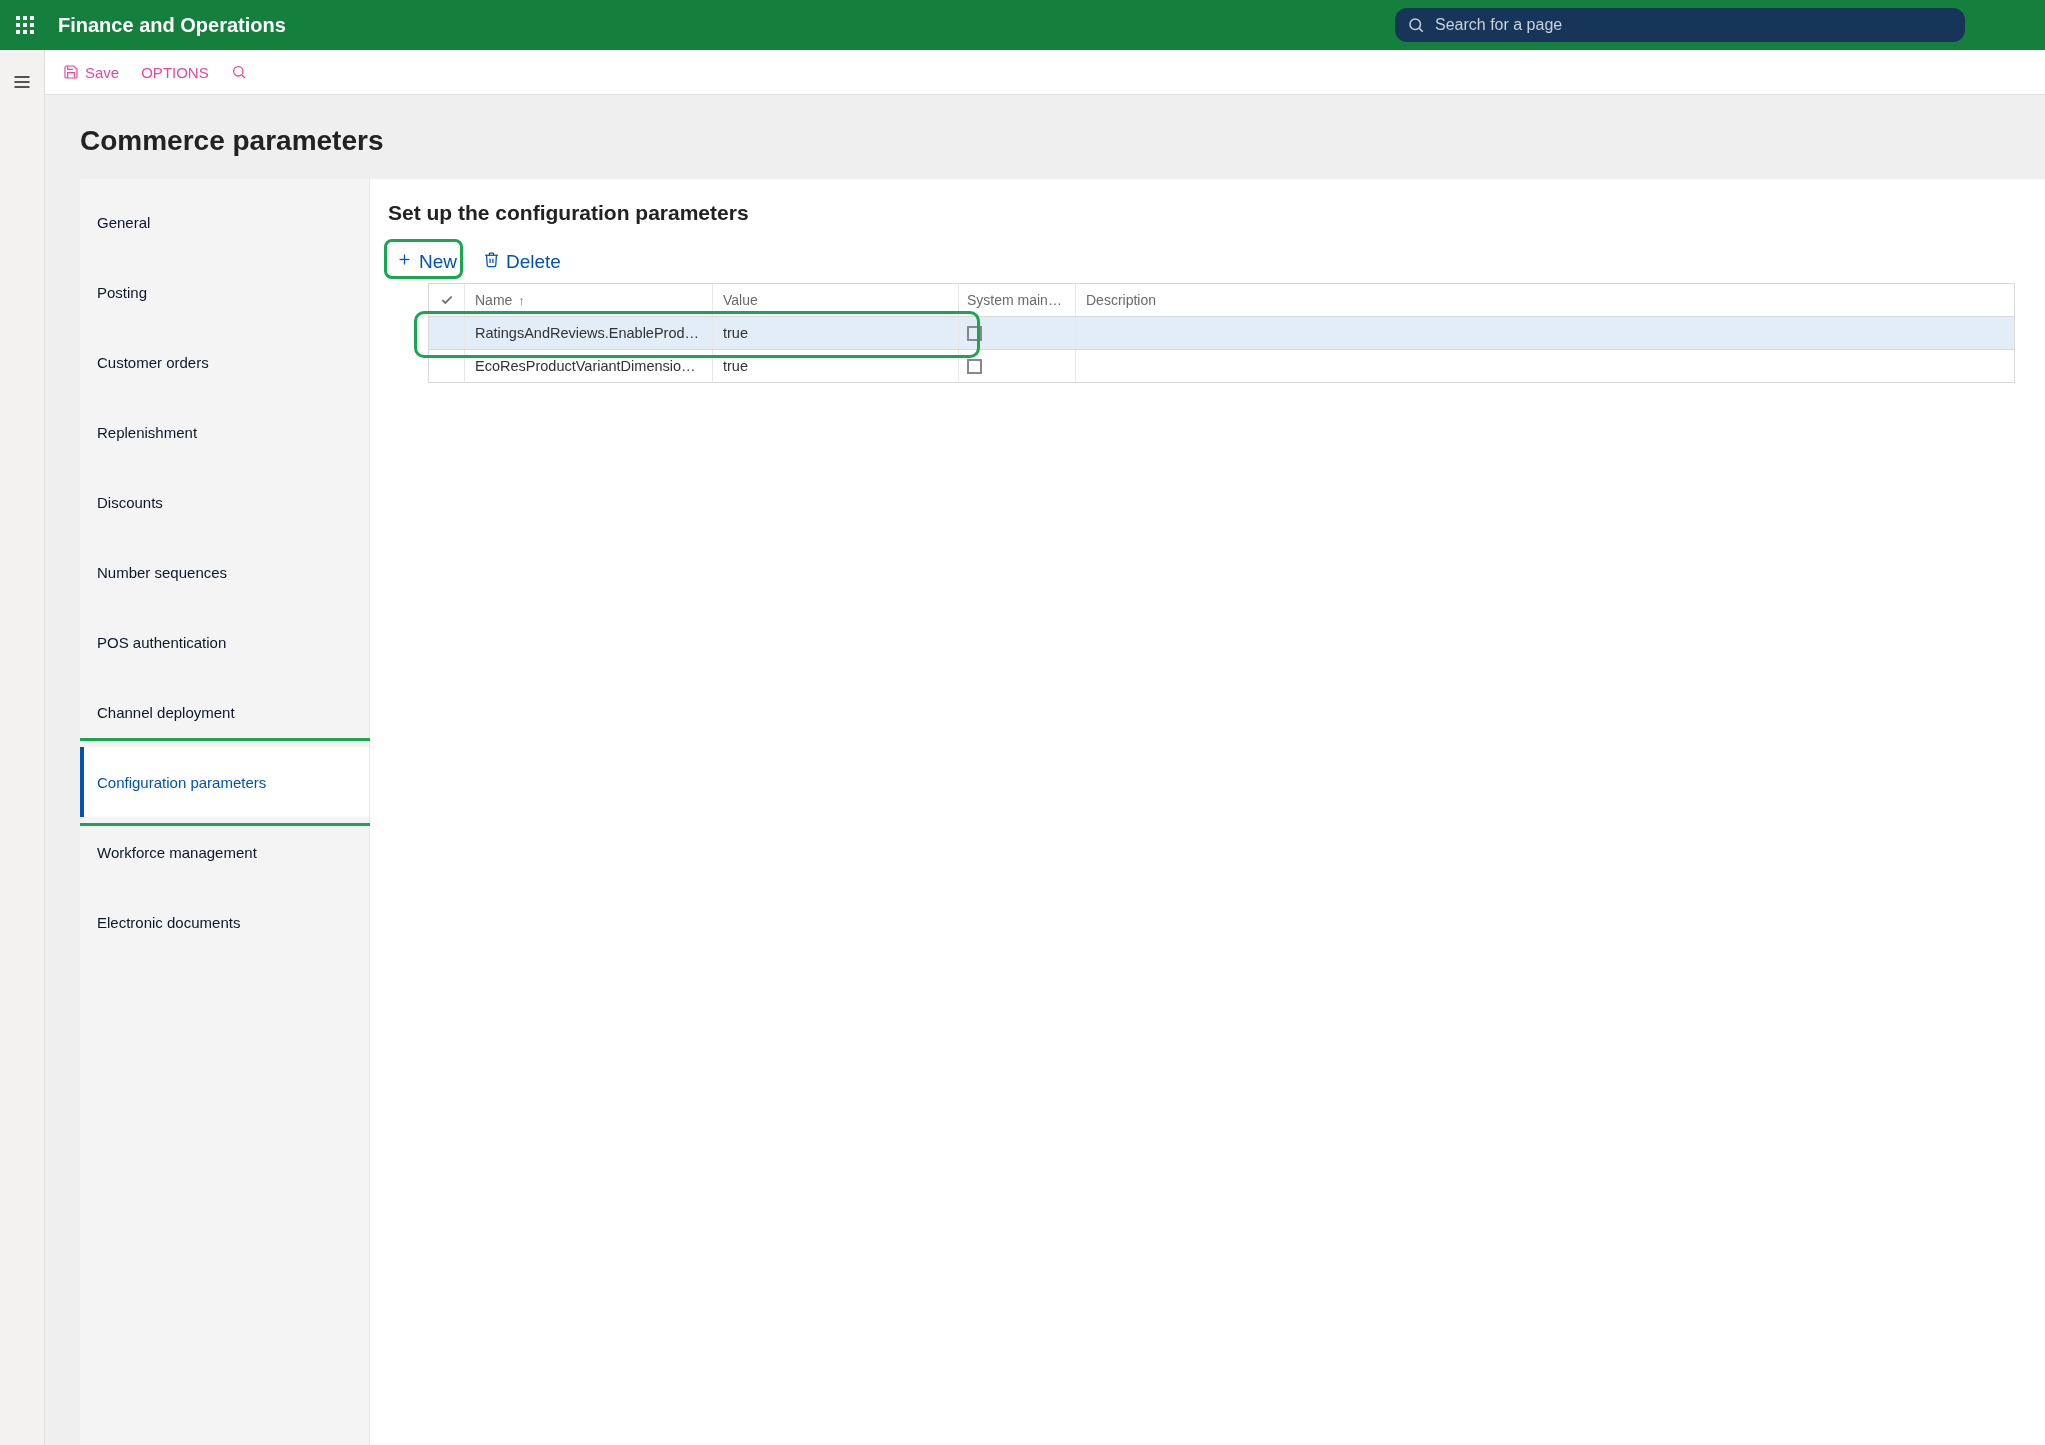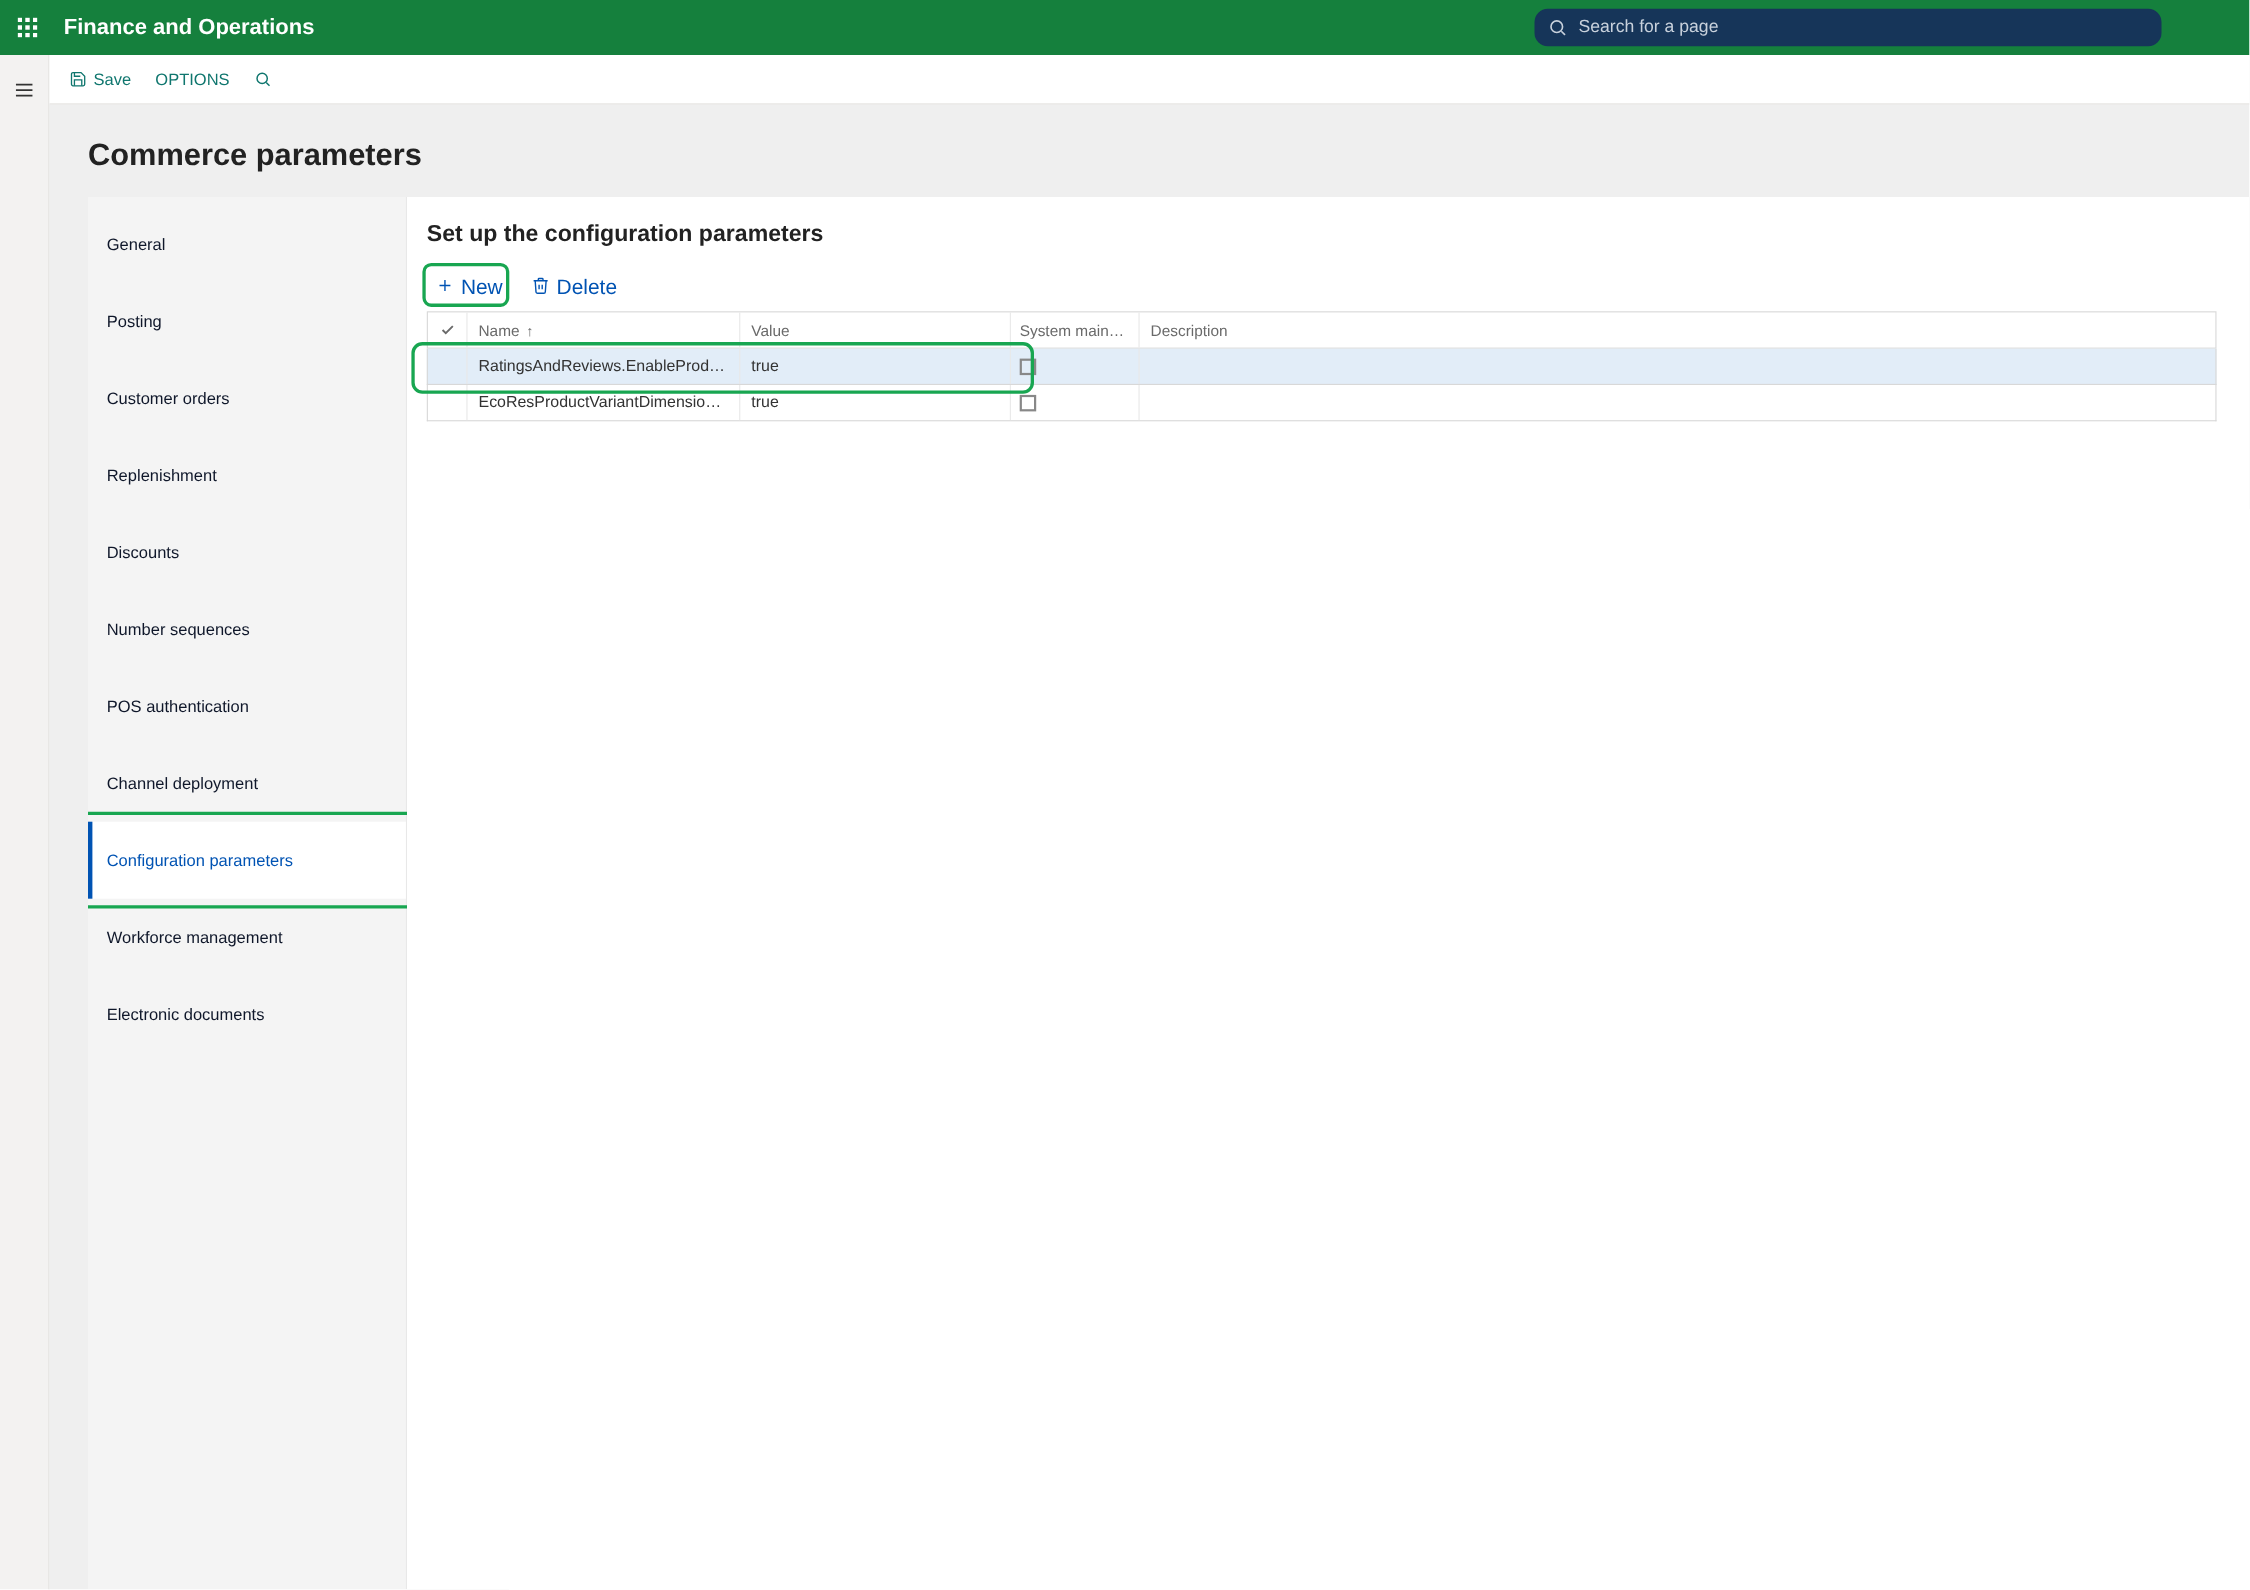--- a/index.html
+++ b/index.html
@@ -60,21 +60,21 @@
   .actionbar {
     height:45px;
     background:#fff;
     border-bottom:1px solid #e1dfdd;
     display:flex; align-items:center;
     padding-left:18px;
     gap:22px;
   }
   .action-btn {
     display:flex; align-items:center; gap:6px;
-    font-size:15px; color:#0f766e; cursor:pointer;
+    font-size:15px; color:#ec4899; cursor:pointer;
   }
   .action-btn svg { width:16px; height:16px; }
 
   .page-area { padding:30px 0 0 35px; flex:1; overflow:hidden; display:flex; flex-direction:column; }
   .page-title {
     font-size:28px; font-weight:600; color:#222;
     margin-left:0; margin-bottom:22px;
   }
 
   .content-row { display:flex; flex:1; overflow:hidden; }
@@ -114,21 +114,21 @@
     color:#0053b3; font-size:19px; cursor:pointer;
     padding:4px 6px;
   }
   .tool-btn svg { width:17px; height:17px; }
   .green-ring-new {
     position:absolute;
     border:3px solid #18a651; border-radius:8px;
     pointer-events:none;
   }
 
-  .grid-wrap { position:relative; margin-right:30px; }
+  .grid-wrap { position:relative; margin-right:30px;margin-left:40px; }
   .grid-header, .grid-row {
     display:flex;
     border:1px solid #d8d8d8;
   }
   .grid-header { background:#fff; border-bottom:1px solid #d8d8d8; }
   .grid-row { border-top:none; }
   .cell { padding:8px 10px; font-size:14.5px; color:#333; border-right:1px solid #e8e8e8; display:flex; align-items:center; }
   .cell:last-child { border-right:none; }
   .c-sel   { width:36px; justify-content:center; }
   .c-name  { width:248px; }

